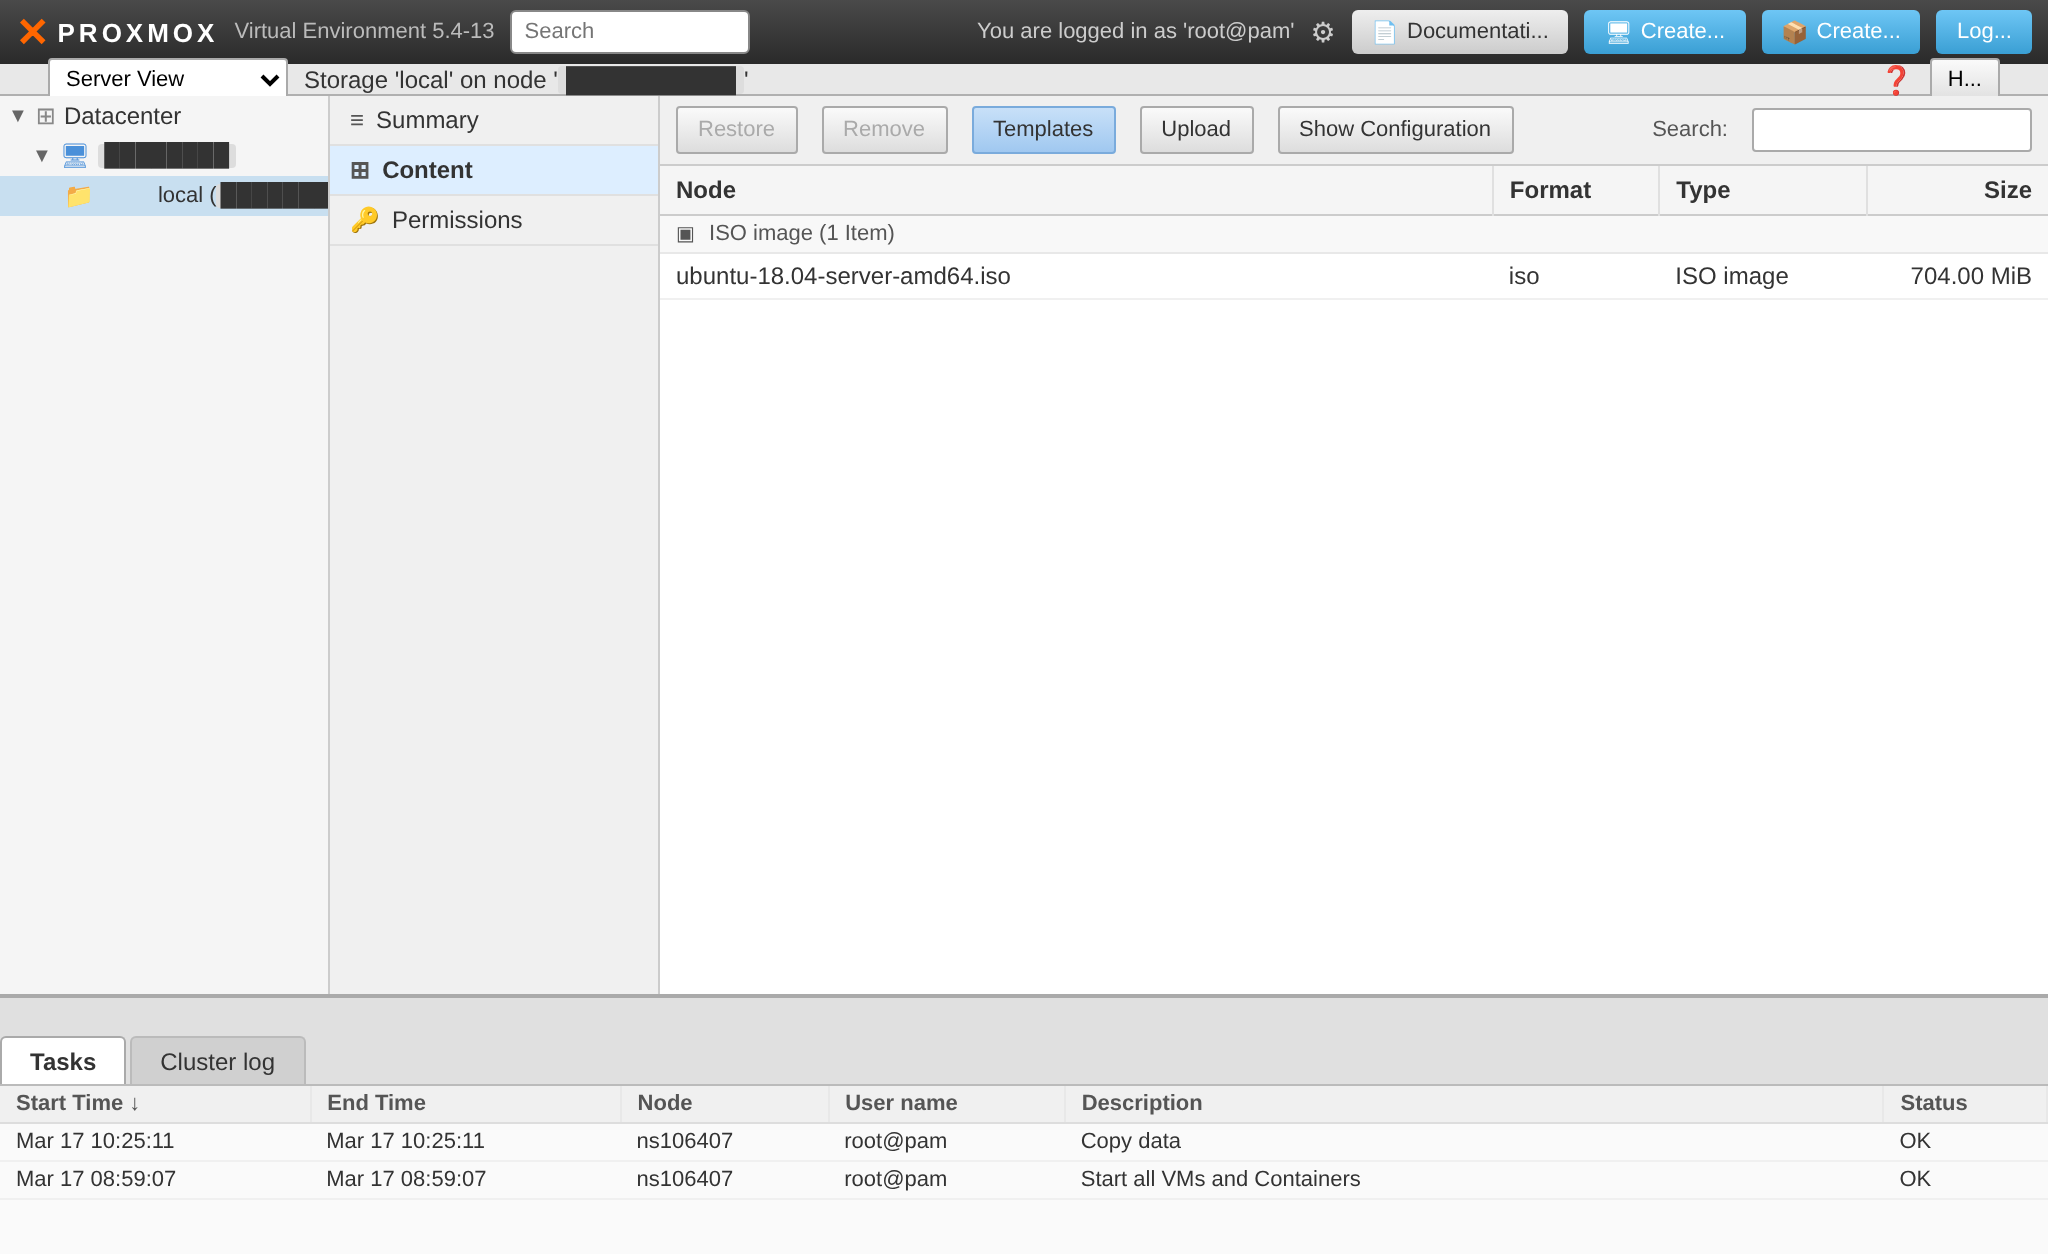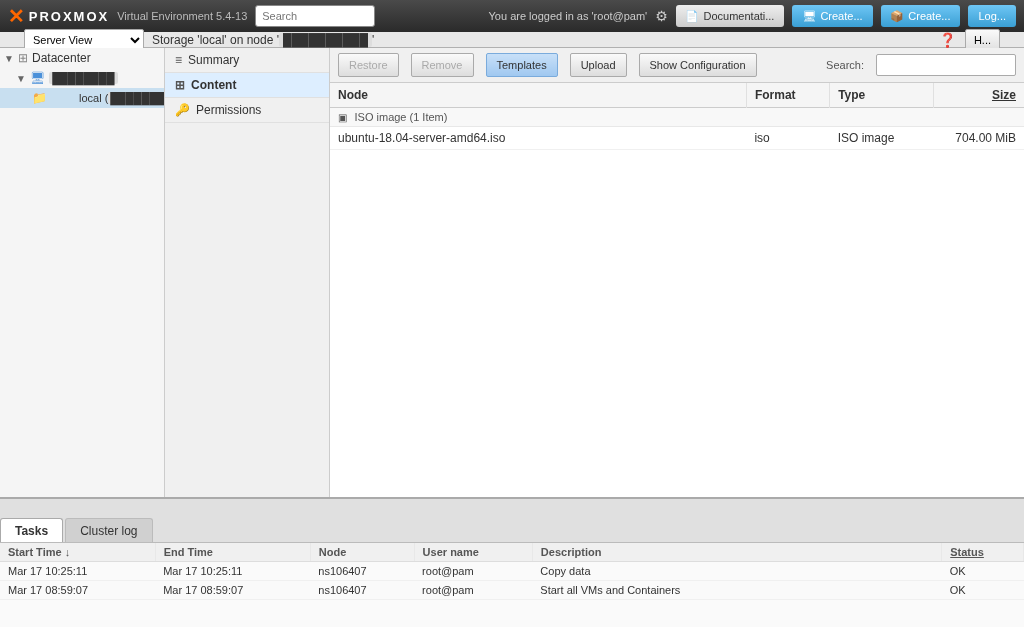--- a/index.html
+++ b/index.html
@@ -190,21 +190,21 @@
     }
     thead th {
       text-align: left;
       padding: 5px 8px;
       font-weight: bold;
       border-right: 1px solid #e0e0e0;
       color: #333;
       cursor: pointer;
       user-select: none;
     }
-    thead th:last-child { border-right: none; text-decoration: underline; }
+    thead th:last-child { border-right: none; }
     tbody td {
       padding: 4px 8px;
       border-bottom: 1px solid #f0f0f0;
       color: #333;
     }
     .group-row td {
       background: #f8f8f8;
       color: #555;
       font-size: 11px;
       padding: 3px 8px;

